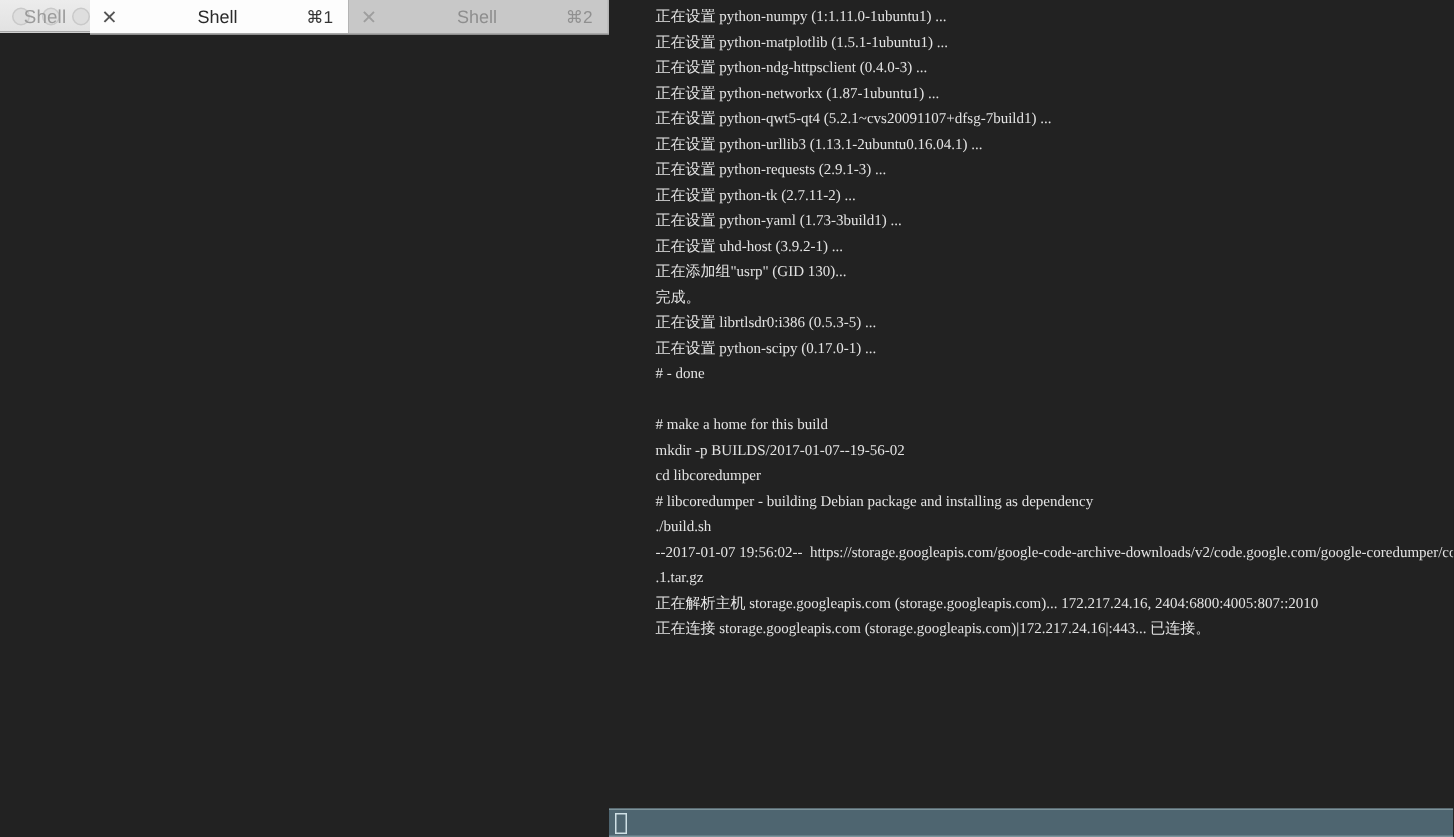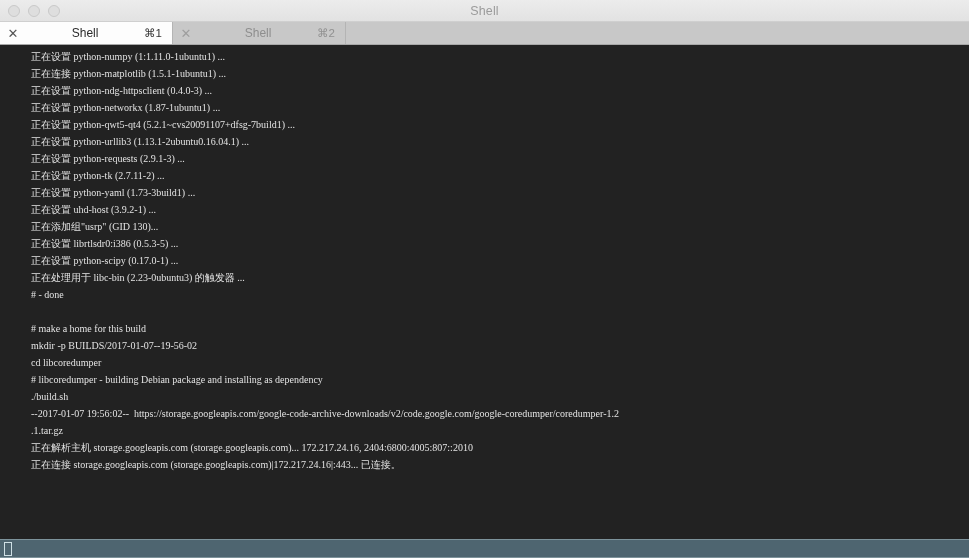--- a/index.html
+++ b/index.html
@@ -13,21 +13,21 @@
     height: 558px;
     overflow: hidden;
     font-family: "DejaVu Sans Mono", "Liberation Mono", monospace;
   }
 
   .window {
     width: 969px;
     height: 558px;
     position: relative;
     display: flex;
-    flex-direction: column;
+    flex-direction: row;
     background: #222222;
     overflow: hidden;
   }
 
   
   .titlebar {
     height: 22px;
     min-height: 22px;
     background: linear-gradient(#ececec, #e2e2e2);
     border-bottom: 1px solid #cfcfcf;
@@ -190,33 +190,33 @@
       <span class="tab-close">✕</span>
       <span class="tab-label">Shell</span>
       <span class="tab-shortcut">⌘2</span>
     </div>
     <div class="tabbar-filler"></div>
   </div>
 
   <div class="terminal">
     <div id="term-lines">
         <div class="term-line">正在设置 python-numpy (1:1.11.0-1ubuntu1) ...</div>
-        <div class="term-line">正在连接 python-matplotlib (1.5.1-1ubuntu1) ...</div>
+        <div class="term-line">正在设置 python-matplotlib (1.5.1-1ubuntu1) ...</div>
         <div class="term-line">正在设置 python-ndg-httpsclient (0.4.0-3) ...</div>
         <div class="term-line">正在设置 python-networkx (1.87-1ubuntu1) ...</div>
         <div class="term-line">正在设置 python-qwt5-qt4 (5.2.1~cvs20091107+dfsg-7build1) ...</div>
         <div class="term-line">正在设置 python-urllib3 (1.13.1-2ubuntu0.16.04.1) ...</div>
         <div class="term-line">正在设置 python-requests (2.9.1-3) ...</div>
         <div class="term-line">正在设置 python-tk (2.7.11-2) ...</div>
         <div class="term-line">正在设置 python-yaml (1.73-3build1) ...</div>
         <div class="term-line">正在设置 uhd-host (3.9.2-1) ...</div>
         <div class="term-line">正在添加组"usrp" (GID 130)...</div>
+        <div class="term-line">完成。</div>
         <div class="term-line">正在设置 librtlsdr0:i386 (0.5.3-5) ...</div>
         <div class="term-line">正在设置 python-scipy (0.17.0-1) ...</div>
-        <div class="term-line">正在处理用于 libc-bin (2.23-0ubuntu3) 的触发器 ...</div>
         <div class="term-line"># - done</div>
         <div class="term-line blank"></div>
         <div class="term-line"># make a home for this build</div>
         <div class="term-line">mkdir -p BUILDS/2017-01-07--19-56-02</div>
         <div class="term-line">cd libcoredumper</div>
         <div class="term-line"># libcoredumper - building Debian package and installing as dependency</div>
         <div class="term-line">./build.sh</div>
         <div class="term-line">--2017-01-07 19:56:02--  https://storage.googleapis.com/google-code-archive-downloads/v2/code.google.com/google-coredumper/coredumper-1.2</div>
         <div class="term-line">.1.tar.gz</div>
         <div class="term-line">正在解析主机 storage.googleapis.com (storage.googleapis.com)... 172.217.24.16, 2404:6800:4005:807::2010</div>

